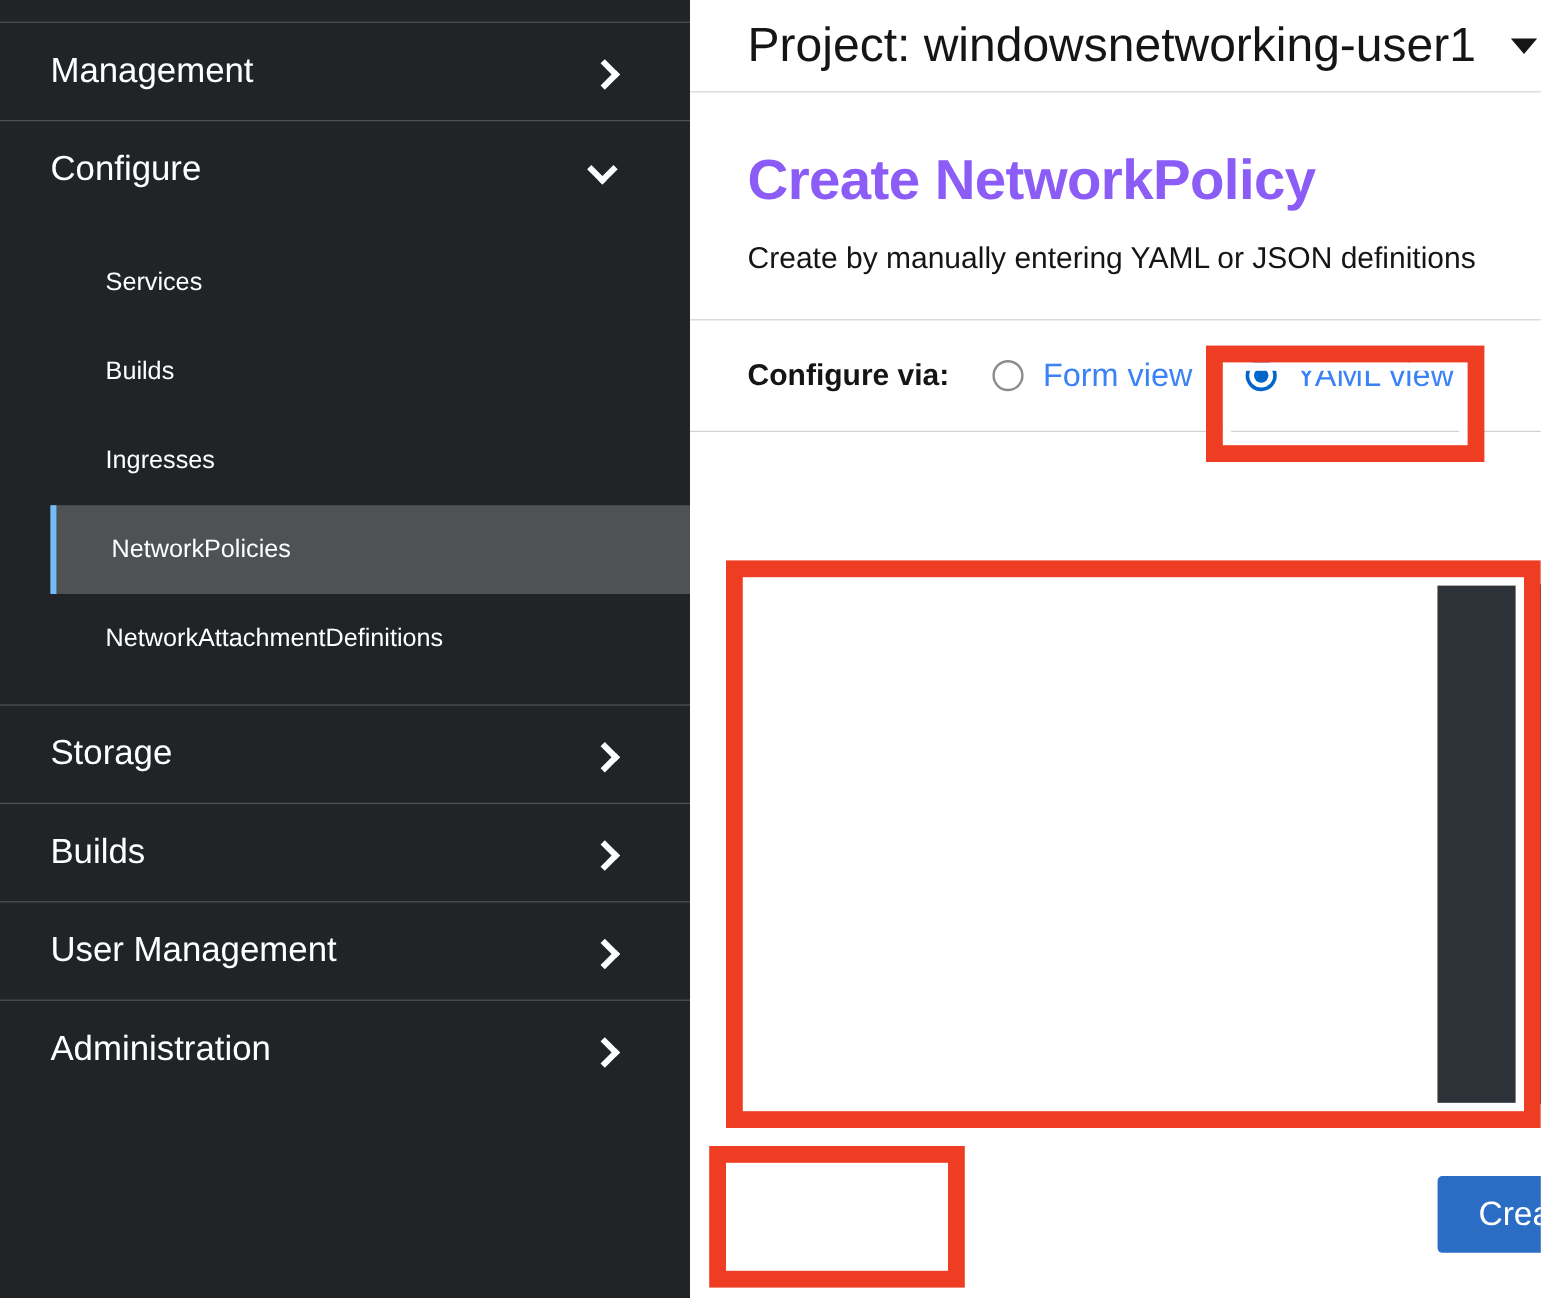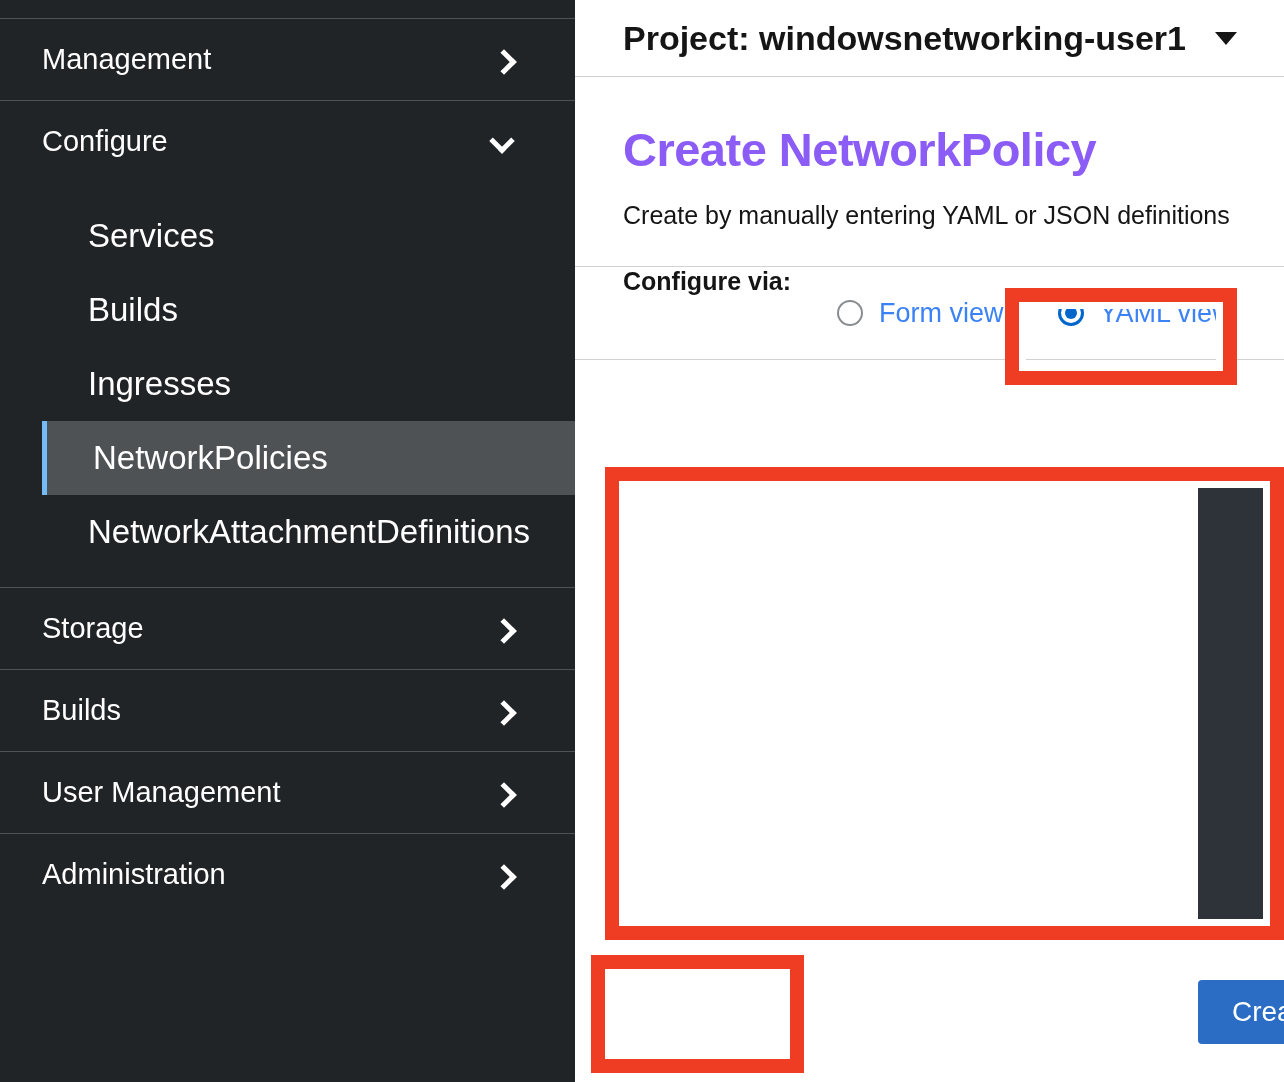--- a/index.html
+++ b/index.html
@@ -50,21 +50,21 @@
   .chev.down::before {
     left: 0px; top: 0px;
     transform: rotate(45deg);
   }
   .nav-sub-list { padding-top: 17px; padding-bottom: 18px; }
   .nav-sub-item {
     height: 74px;
     display: flex; align-items: center;
     padding-left: 88px;
     color: #ffffff;
-    font-size: 33px;
+    font-size: 21px;
     cursor: pointer;
     position: relative;
   }
   .nav-sub-item.active {
     background: #4f5255;
     margin-left: 42px;
     padding-left: 46px;
     border-left: 5px solid #73bcf7;
   }
 
@@ -75,44 +75,44 @@
     position: relative;
     flex: 0 0 709px;
   }
   .project-bar {
     height: 77px;
     display: flex; align-items: center;
     padding-left: 48px;
     border-bottom: 1px solid #d2d2d2;
   }
   .project-bar .ptext {
-    font-size: 34px; color: #151515; white-space: nowrap; font-weight: bold;
+    font-size: 40px; color: #151515; white-space: nowrap;
   }
   .caret-down {
     width: 0; height: 0;
     border-left: 11px solid transparent;
     border-right: 11px solid transparent;
     border-top: 13px solid #151515;
     margin-left: 29px;
   }
   .page-head { padding: 45px 48px 0 48px; }
   .page-title {
     font-size: 47px; font-weight: bold; color: #8b5cf6;
     letter-spacing: -0.5px; white-space: nowrap;
   }
   .page-desc {
     font-size: 25px; color: #151515; margin-top: 24px;
     white-space: nowrap;
   }
   .divider-h { height: 1px; background: #d2d2d2; width: 100%; }
   .configure-row {
     height: 92px;
-    display: flex; 
+    display: flex; align-items: center;
     padding-left: 48px;
-    gap: 16px;
+    gap: 6px;
   }
   .configure-label {
     font-size: 25px; font-weight: bold; color: #151515;
     margin-right: 30px; white-space: nowrap;
   }
   .radio-opt {
     display: flex; align-items: center; cursor: pointer;
     margin-right: 38px;
   }
   .radio-circle {

